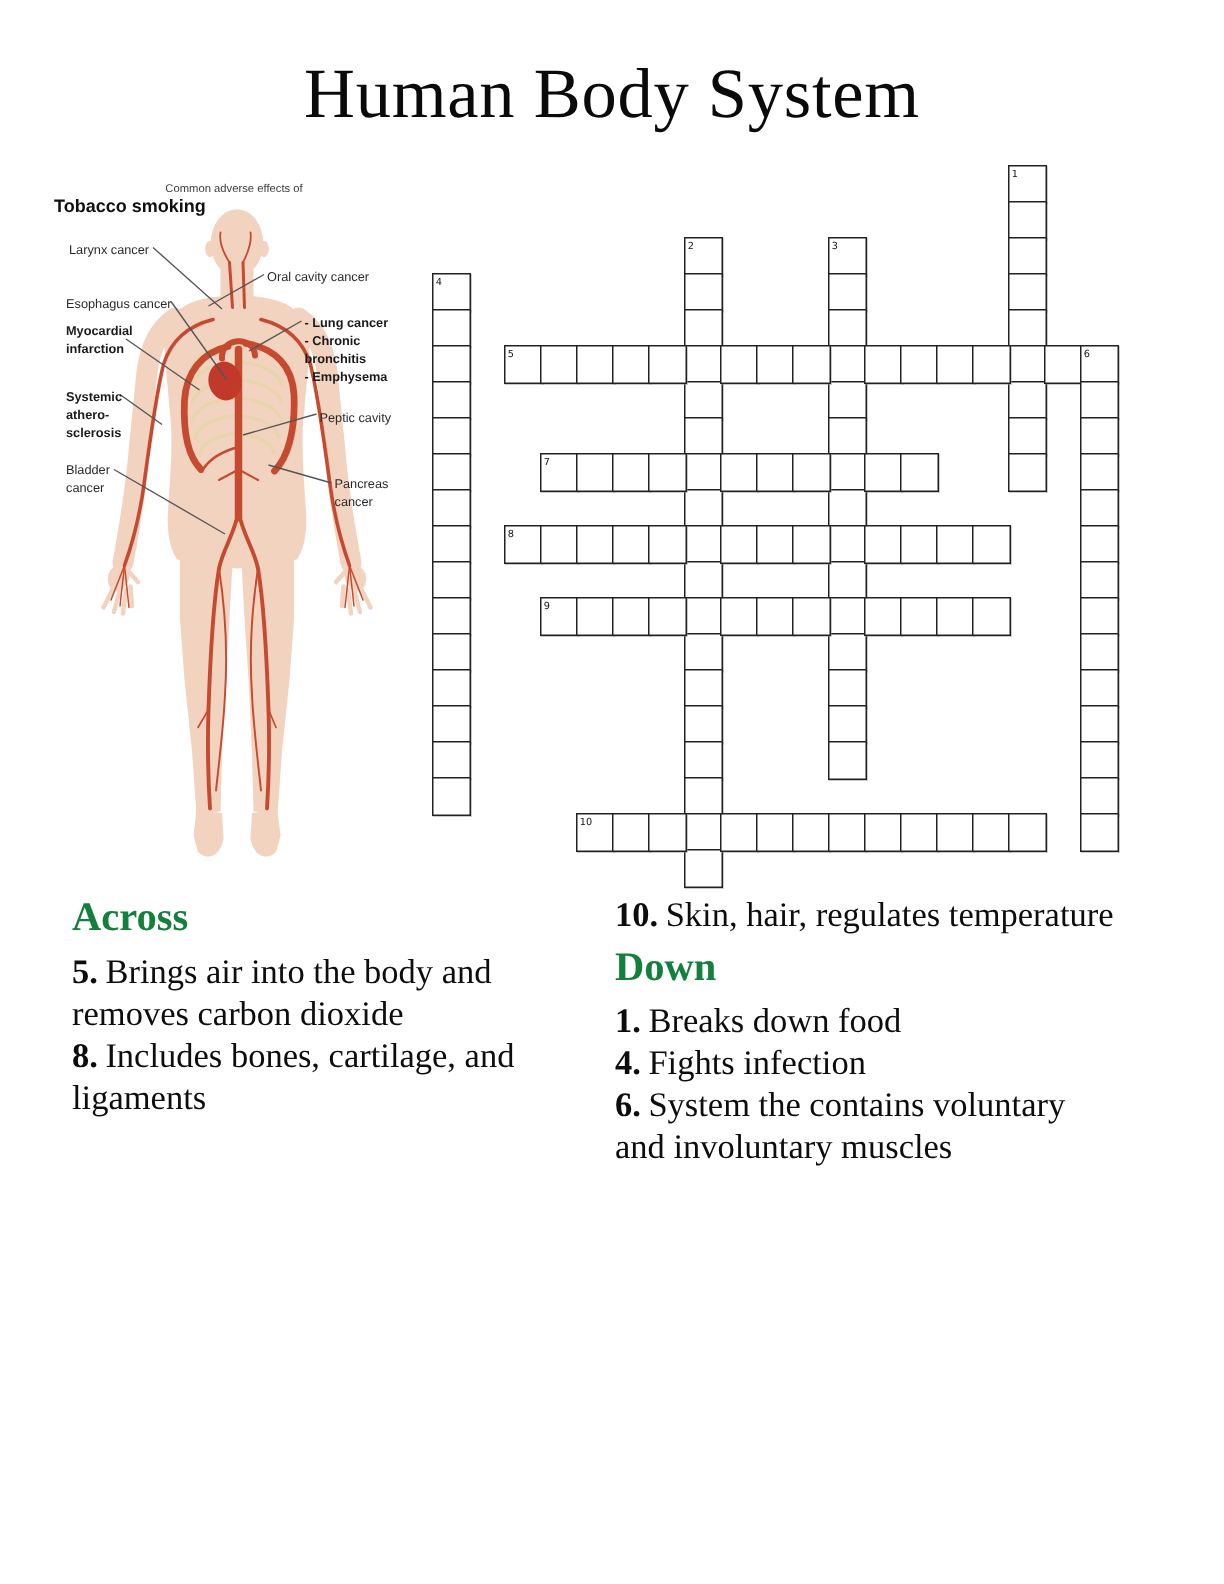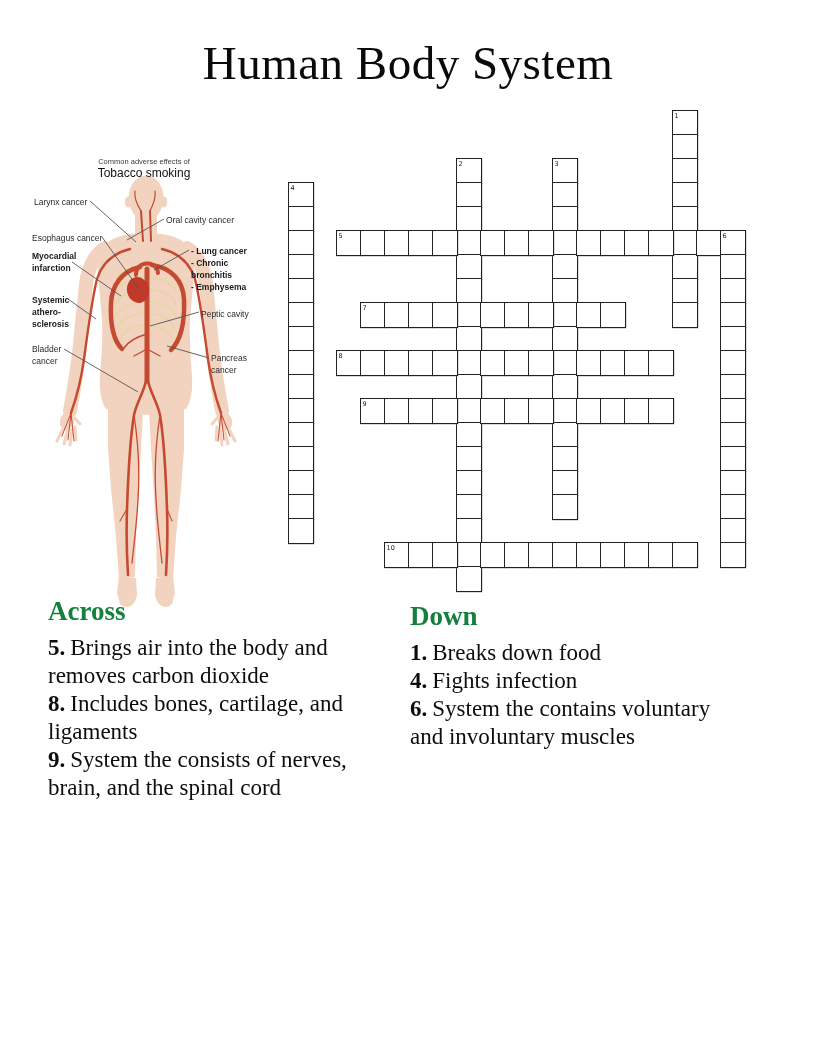--- a/index.html
+++ b/index.html
@@ -8,29 +8,29 @@
     width:816px; height:1056px; position:relative; overflow:hidden;
     font-family:"Liberation Serif", serif; color:#111;
   }
   
   .page-title {
     position:absolute; top:36px; left:0; width:816px; text-align:center;
     font-size:47px; font-weight:500; letter-spacing:0.5px; color:#0a0a0a;
     font-family:"Liberation Serif", serif;
   }
   
-  .figure { position:absolute; left:24px; top:113px; width:240px; height:468px;margin-top:36px; }
+  .figure { position:absolute; left:36px; top:113px; width:240px; height:468px; }
   .figure svg { position:absolute; left:0; top:0; }
   .fig-caption-small {
     position:absolute; top:8px; left:0; width:240px; text-align:center;
     font-family:"Liberation Sans", sans-serif; font-size:7.5px; color:#3a3a3a;
   }
   .fig-caption-bold {
-    position:absolute; top:17px; left:0; width:240px; text-align:center;
-    font-family:"Liberation Sans", sans-serif; font-size:12px; font-weight:normal; color:#101010;
+    position:absolute; top:17px; left:0; width:240px; 
+    font-family:"Liberation Sans", sans-serif; font-size:12px; font-weight:bold; color:#101010;
   }
   .body-label {
     position:absolute; font-family:"Liberation Sans", sans-serif;
     font-size:8.5px; line-height:12px; color:#2a2a2a; white-space:nowrap;
   }
   .body-label.bold { font-weight:bold; color:#1a1a1a; }
   
   .crossword { position:absolute; left:288px; top:110px; width:462px; height:486px; }
   .cell {
     position:absolute; width:25.6px; height:25.6px; background:#ffffff;
@@ -339,24 +339,26 @@
     <div class="cell" style="left: 336px; top: 432px;"></div>
     <div class="cell" style="left: 360px; top: 432px;"></div>
     <div class="cell" style="left: 384px; top: 432px;"></div>
   </div>
 
 <div class="clue-col left">
   <div class="clue-heading">Across</div>
   <div>
       <div class="clue-item"><span class="clue-num">5.</span><span>Brings air into the body and removes carbon dioxide</span></div>
       <div class="clue-item"><span class="clue-num">8.</span><span>Includes bones, cartilage, and ligaments</span></div>
-      <div class="clue-item"><span class="clue-num">9.</span><span>System the consists of nerves, brain, and the spinal cord</span></div>
     </div>
 </div>
 
 <div class="clue-col right">
+  <div>
+      <div class="clue-item"><span class="clue-num">10.</span><span>Skin, hair, regulates temperature</span></div>
+    </div>
   <div class="clue-heading down-h">Down</div>
   <div>
       <div class="clue-item"><span class="clue-num">1.</span><span>Breaks down food</span></div>
       <div class="clue-item"><span class="clue-num">4.</span><span>Fights infection</span></div>
       <div class="clue-item"><span class="clue-num">6.</span><span>System the contains voluntary and involuntary muscles</span></div>
     </div>
 </div>
 
 </body></html>

